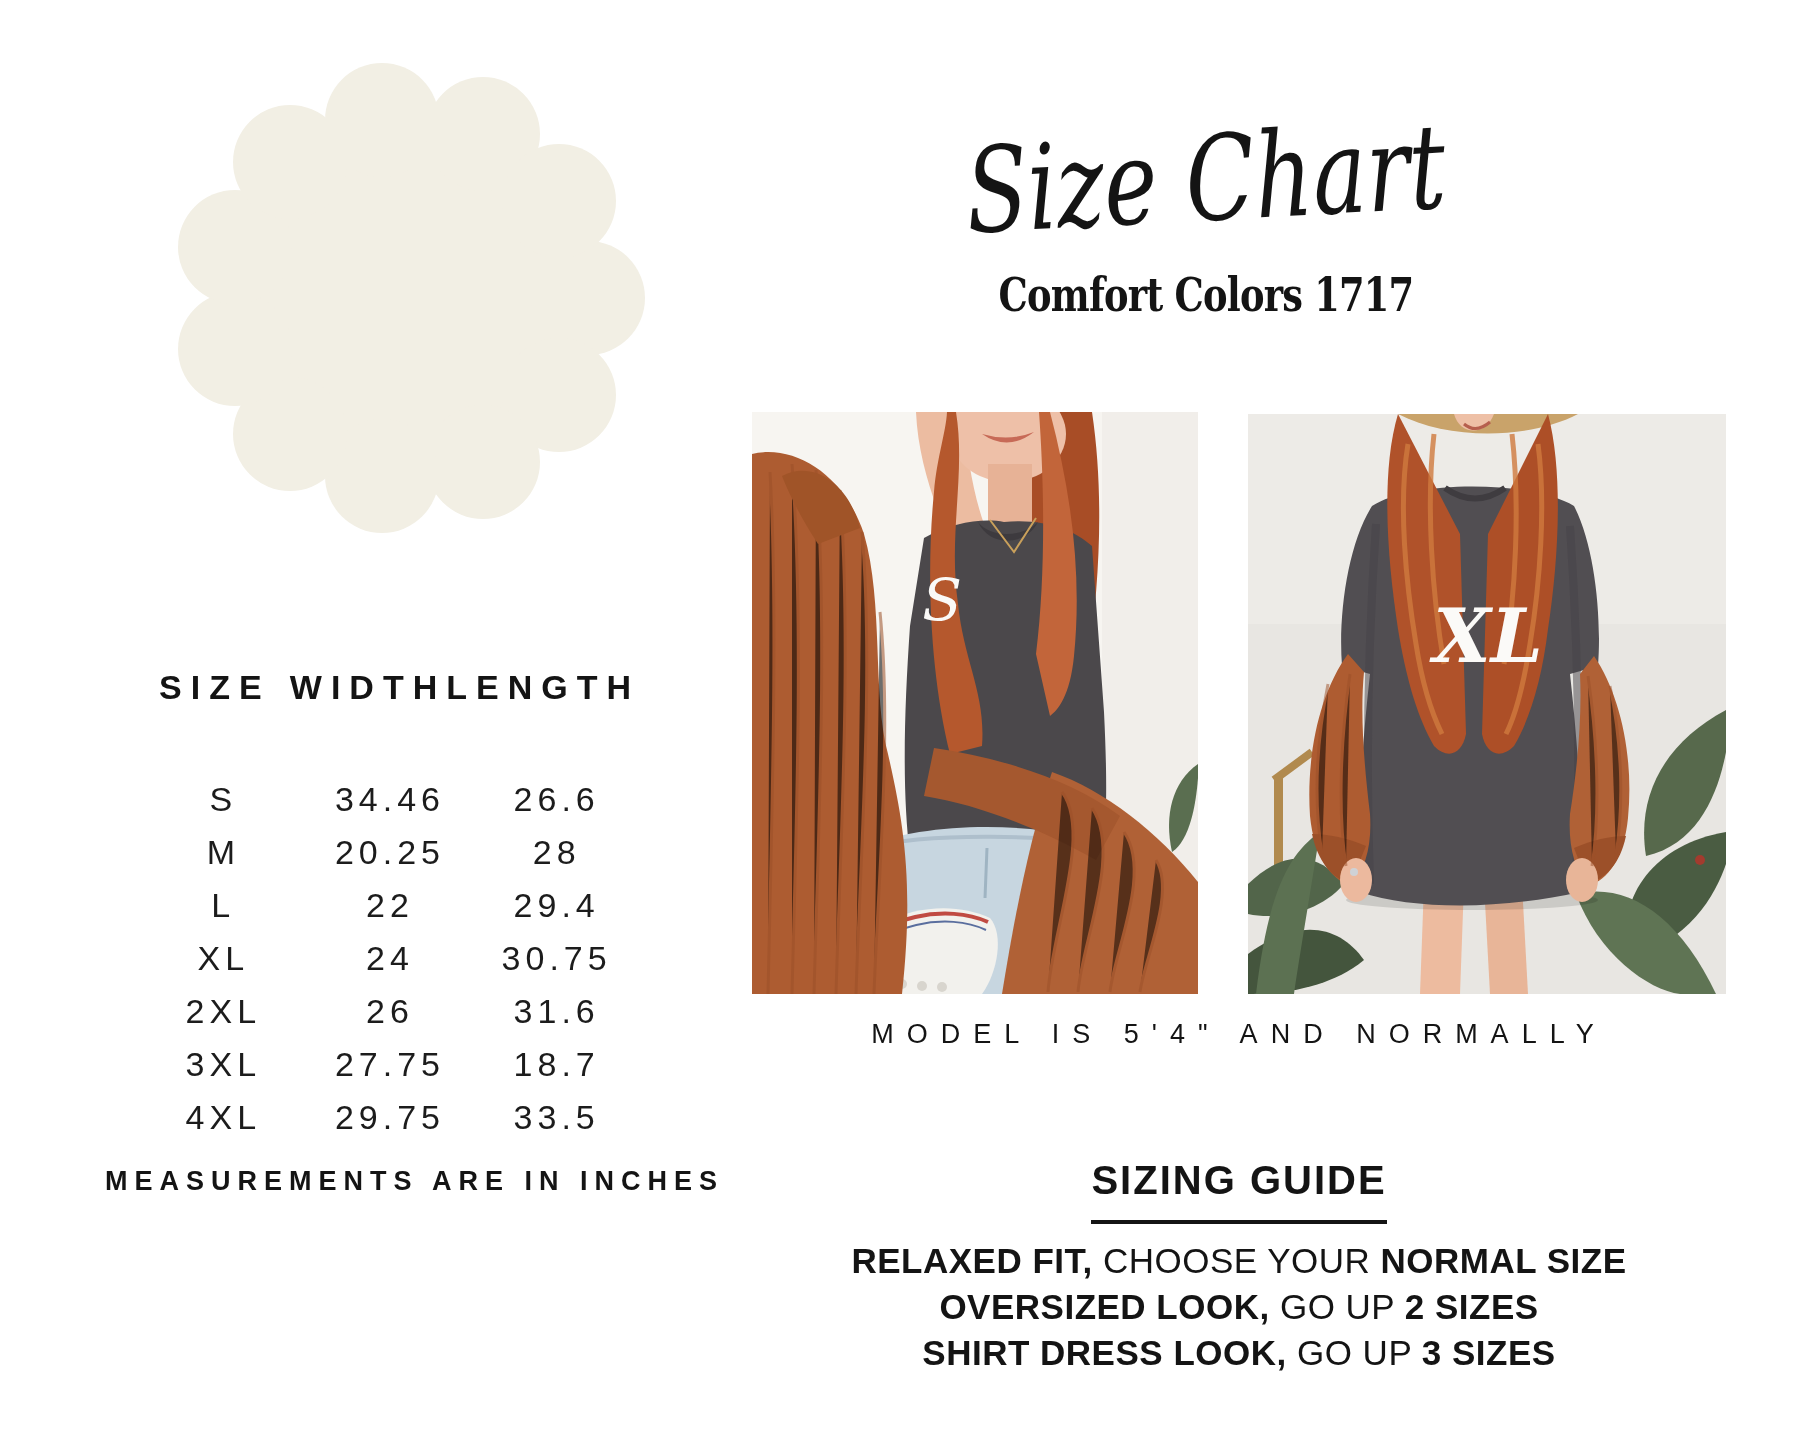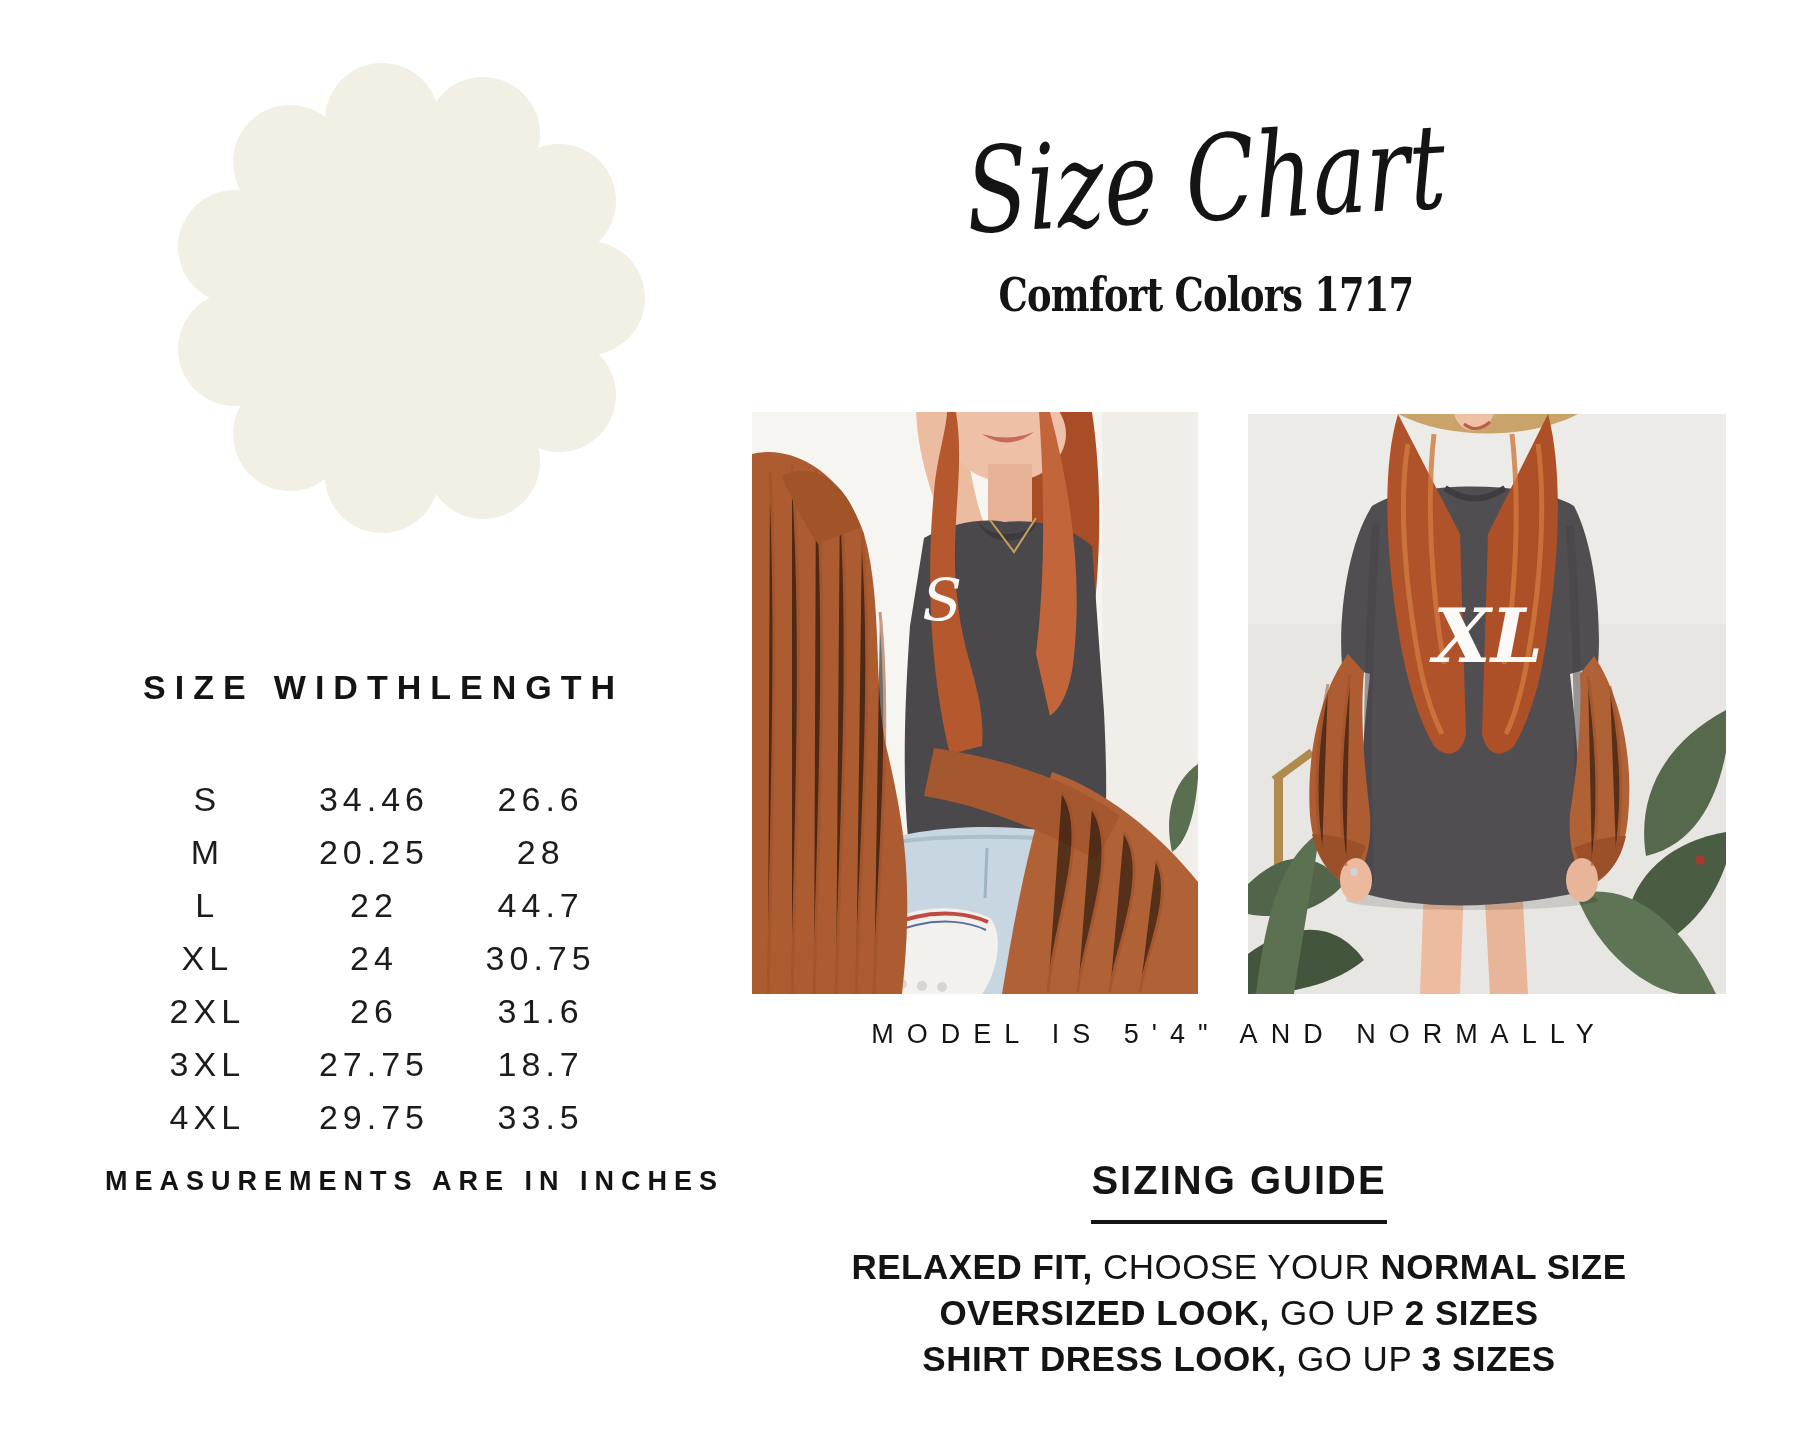--- a/index.html
+++ b/index.html
@@ -9,21 +9,21 @@
   
   .blob{position:absolute;left:163px;top:53px;}
 
   
   .title-wrap{position:absolute;left:946px;top:80px;width:520px;text-align:center;}
   .title-svg{display:block;margin:0 auto;}
   .subtitle{font-family:"DejaVu Serif","Liberation Serif",serif;font-size:46px;font-weight:700;
             letter-spacing:-1px;transform:scaleX(.8);transform-origin:center;margin-top:-12px;}
 
   
-  .size-table{position:absolute;left:124px;top:668px;width:500px;}
+  .size-table{position:absolute;left:140px;top:668px;width:500px;}
   .t-head,.t-row{display:grid;grid-template-columns:1fr 1fr 1fr;text-align:center;}
   .t-head span{font-size:34px;font-weight:700;letter-spacing:9px;}
   .t-rows{margin-top:66px;}
   .t-row{height:53px;line-height:53px;}
   .t-row span{font-size:34px;font-weight:400;letter-spacing:5px;color:#1c1c1c;}
 
   .footnote{position:absolute;left:105px;top:1166px;width:620px;text-align:left;
             font-size:27px;font-weight:700;letter-spacing:7px;}
 
   
@@ -32,21 +32,21 @@
   .photo-right{left:1248px;top:414px;width:478px;height:580px;}
 
   
   .caption{position:absolute;left:789px;top:1014px;width:900px;text-align:center;
            font-size:27px;font-weight:500;letter-spacing:13px;line-height:41px;}
 
   
   .guide{position:absolute;left:839px;top:1158px;width:800px;text-align:center;}
   .guide-heading{display:inline-block;font-size:40px;font-weight:700;letter-spacing:2px;
                  border-bottom:4px solid #141414;padding-bottom:17px;}
-  .guide-lines{margin-top:20px;}
+  .guide-lines{margin-top:14px;}
   .guide-line{font-size:35px;line-height:46px;letter-spacing:0.5px;font-weight:400;}
   .guide-line .b{font-weight:700;}
 </style>
 </head>
 <body>
 
 <div class="canvas">
 
   <svg class="blob" width="490" height="490" viewBox="0 0 490 490">
     <g fill="#f2efe4">
@@ -85,21 +85,21 @@
         <span>26.6</span>
       </div>
       <div class="t-row">
         <span>M</span>
         <span>20.25</span>
         <span>28</span>
       </div>
       <div class="t-row">
         <span>L</span>
         <span>22</span>
-        <span>44.7</span>
+        <span>29.4</span>
       </div>
       <div class="t-row">
         <span>XL</span>
         <span>24</span>
         <span>30.75</span>
       </div>
       <div class="t-row">
         <span>2XL</span>
         <span>26</span>
         <span>31.6</span>

